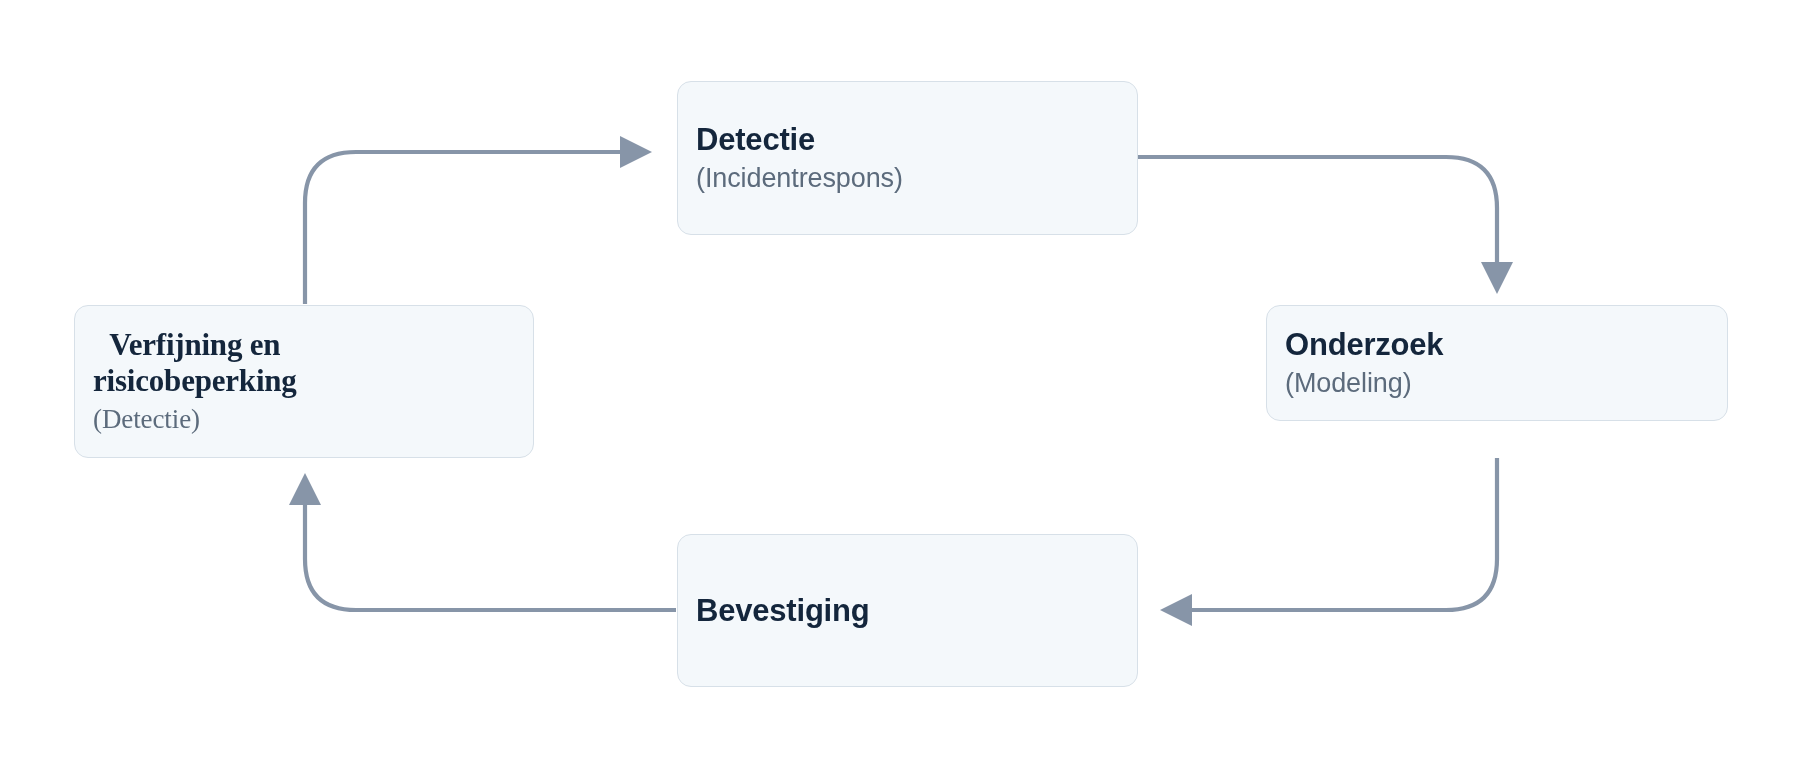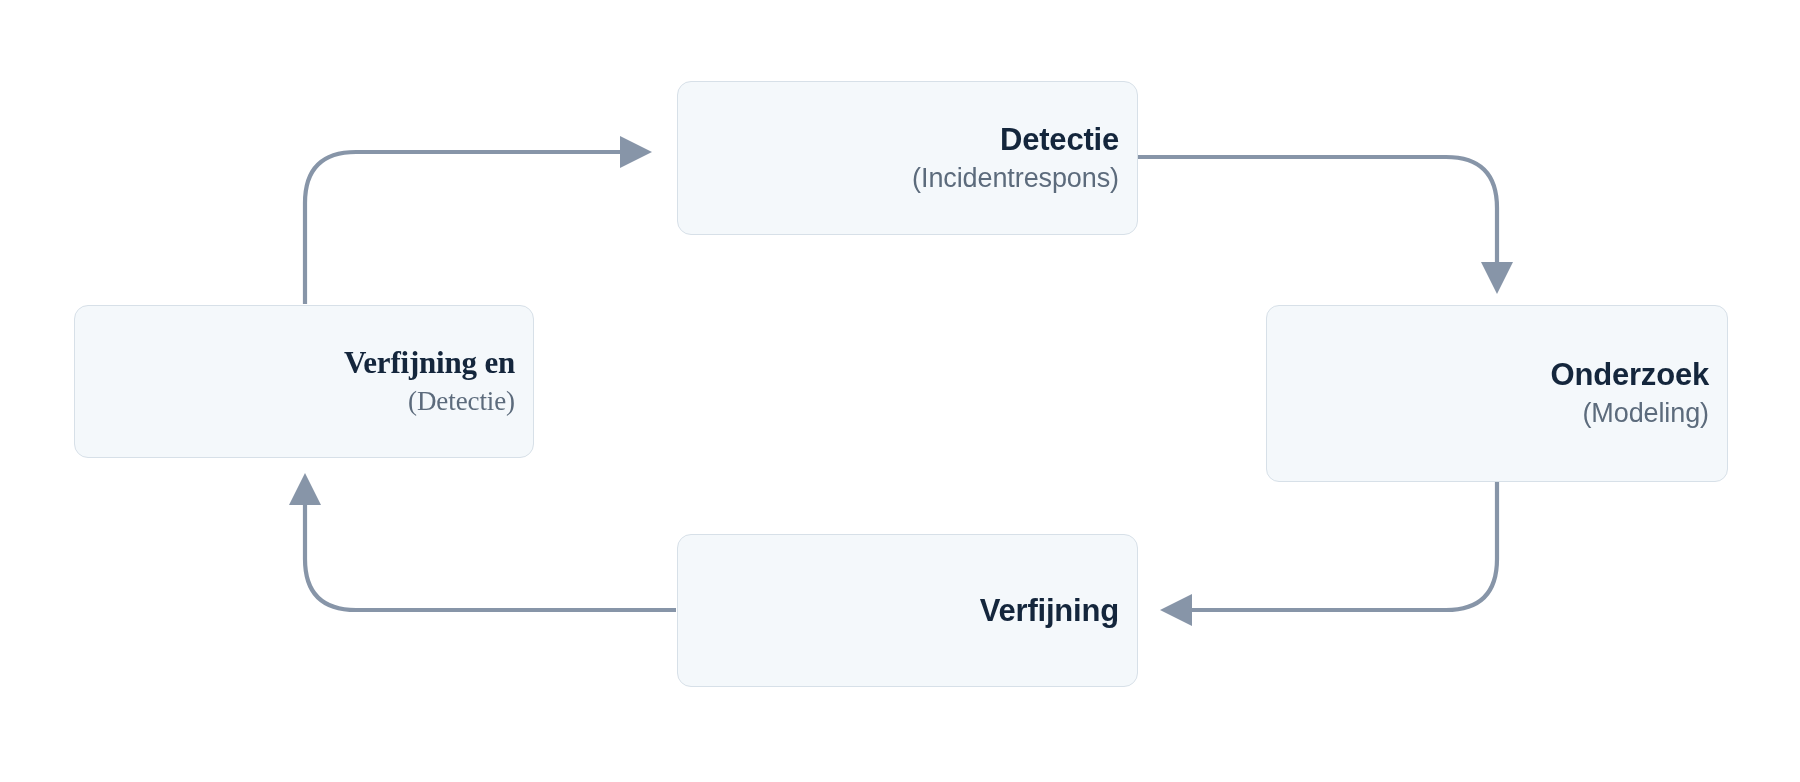--- a/index.html
+++ b/index.html
@@ -27,21 +27,21 @@
     pointer-events: none;
   }
   .node {
     position: absolute;
     box-sizing: border-box;
     background: #f4f8fb;
     border: 1.6px solid #d7e0e8;
     border-radius: 14px;
     display: flex;
     flex-direction: column;
-    align-items: flex-end;
+    align-items: flex-start;
     justify-content: center;
     text-align: center;
     padding: 10px 18px;
   }
   .node-title {
     color: #14263c;
     font-size: 31px;
     font-weight: 700;
     line-height: 1.16;
     letter-spacing: -0.2px;
@@ -50,21 +50,21 @@
     color: #5c6b7c;
     font-size: 27px;
     font-weight: 400;
     line-height: 1.2;
     margin-top: 4px;
     letter-spacing: -0.1px;
   }
 
   
   #node-detectie   { left: 677px;  top: 81px;  width: 461px; height: 154px; }
-  #node-onderzoek  { left: 1266px; top: 305px; width: 462px; height: 177px; border-radius: 13px; }
+  #node-onderzoek  { left: 1266px; top: 305px; width: 462px; height: 116px; }
   #node-bevestiging{ left: 677px;  top: 534px; width: 461px; height: 153px; }
   #node-verfijning { left: 74px;   top: 305px; width: 460px; height: 153px; font-family: Liberation Serif, serif; }
 </style>
 </head>
 <body>
 
 <div id="canvas">
 
   <svg id="edges" viewBox="0 0 1800 782" width="1800" height="782" xmlns="http://www.w3.org/2000/svg">
 
@@ -93,23 +93,24 @@
     <div class="node-title">Detectie</div>
     <div class="node-subtitle">(Incidentrespons)</div>
   </div>
 
   <div class="node" id="node-onderzoek">
     <div class="node-title">Onderzoek</div>
     <div class="node-subtitle">(Modeling)</div>
   </div>
 
   <div class="node" id="node-bevestiging">
-    <div class="node-title">Verfijning</div>
+    <div class="node-title">Bevestiging</div>
   </div>
 
   <div class="node" id="node-verfijning">
     <div class="node-title">
       <span>Verfijning en</span><br>
+      <span>risicobeperking</span>
     </div>
     <div class="node-subtitle">(Detectie)</div>
   </div>
 
 </div>
 
 </body></html>

